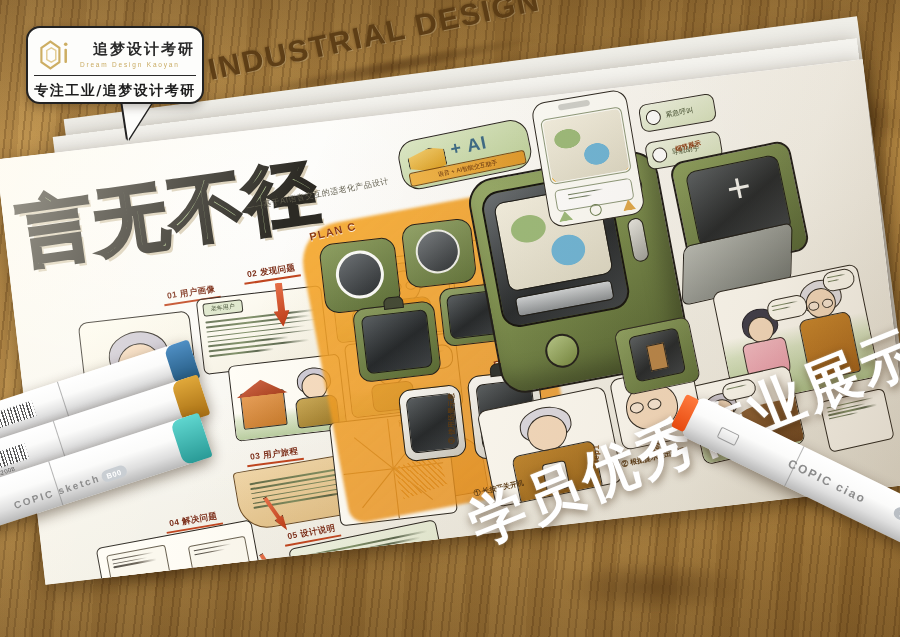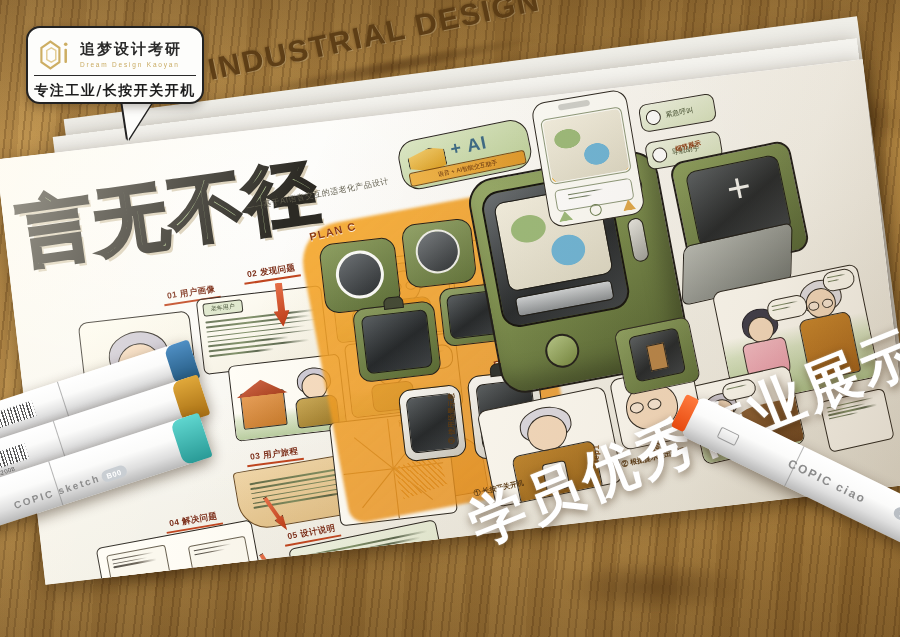--- a/index.html
+++ b/index.html
@@ -216,20 +216,21 @@
     box-shadow: 0 3px 10px rgba(30,16,0,.30);
     z-index: 40;
   }
   #badge-row1 { position:absolute; left:8px; top:7px; right:7px; height:40px; display:flex; align-items:center; gap:8px; }
   #badge-logo { width:36px; height:36px; flex:0 0 36px; position:relative; }
   #badge-texts { flex:1 1 auto; min-width:0; }
   #badge-title {
     font-family:"DejaVu Sans","Liberation Sans",sans-serif;
     font-size:15px; font-weight:700; color:#2a2a2a; letter-spacing:2px; line-height:1.05;
     white-space:nowrap;
+    text-align:right;
   }
   #badge-sub {
     font-size:6.5px; color:#c9ab62; letter-spacing:1.8px; margin-top:3px; white-space:nowrap;
   }
   #badge-divider { position:absolute; left:6px; right:6px; top:47px; height:1.4px; background:#2a2a2a; }
   #badge-row2 {
     position:absolute; left:0; right:0; top:50px; height:26px;
     display:flex; align-items:center; justify-content:center;
     font-family:"DejaVu Sans","Liberation Sans",sans-serif;
     font-size:14px; font-weight:700; color:#1d1d1d; letter-spacing:1.5px; white-space:nowrap;
@@ -772,16 +773,16 @@
           <circle cx="33" cy="8" r="2" fill="#cdae63"></circle>
           <rect x="31.6" y="13" width="2.8" height="16" rx="1.2" fill="#cdae63"></rect>
         </svg>
       </div>
       <div id="badge-texts">
         <div id="badge-title">追梦设计考研</div>
         <div id="badge-sub">Dream Design Kaoyan</div>
       </div>
     </div>
     <div id="badge-divider"></div>
-    <div id="badge-row2">专注工业/长按开关开机</div>
+    <div id="badge-row2">专注工业/追梦设计考研</div>
   </div>
 
 </div>
 
 </body></html>

